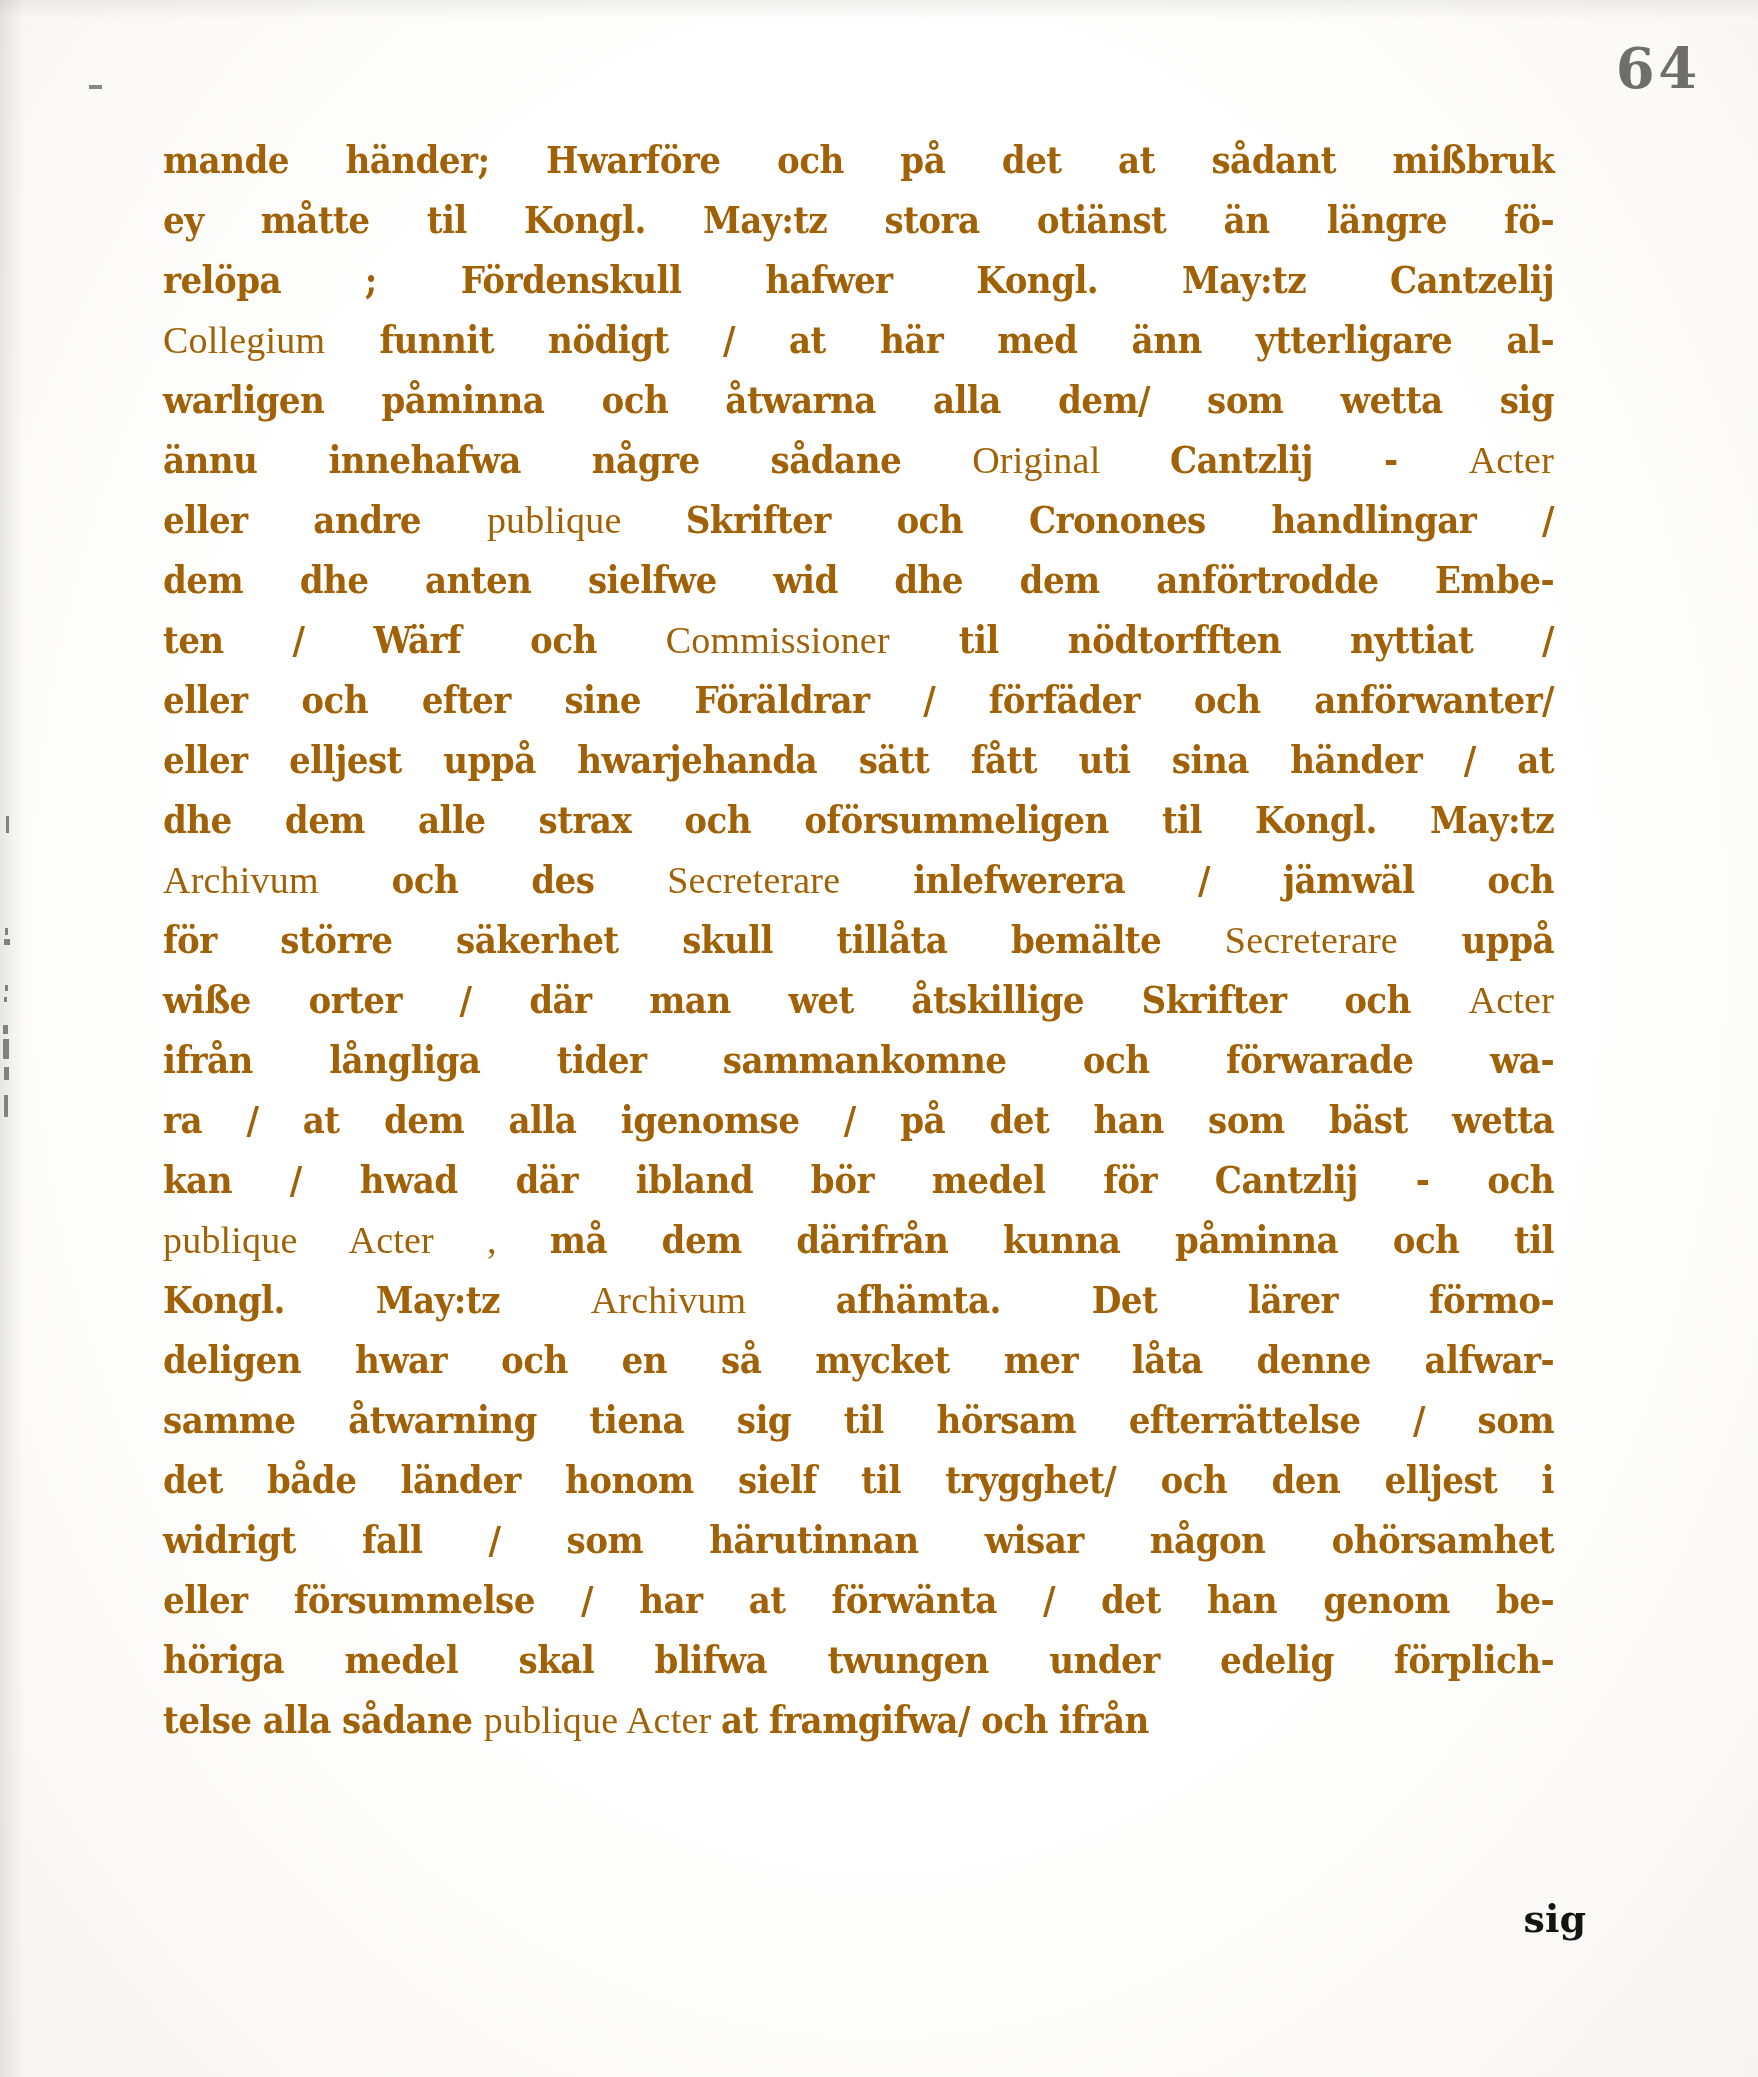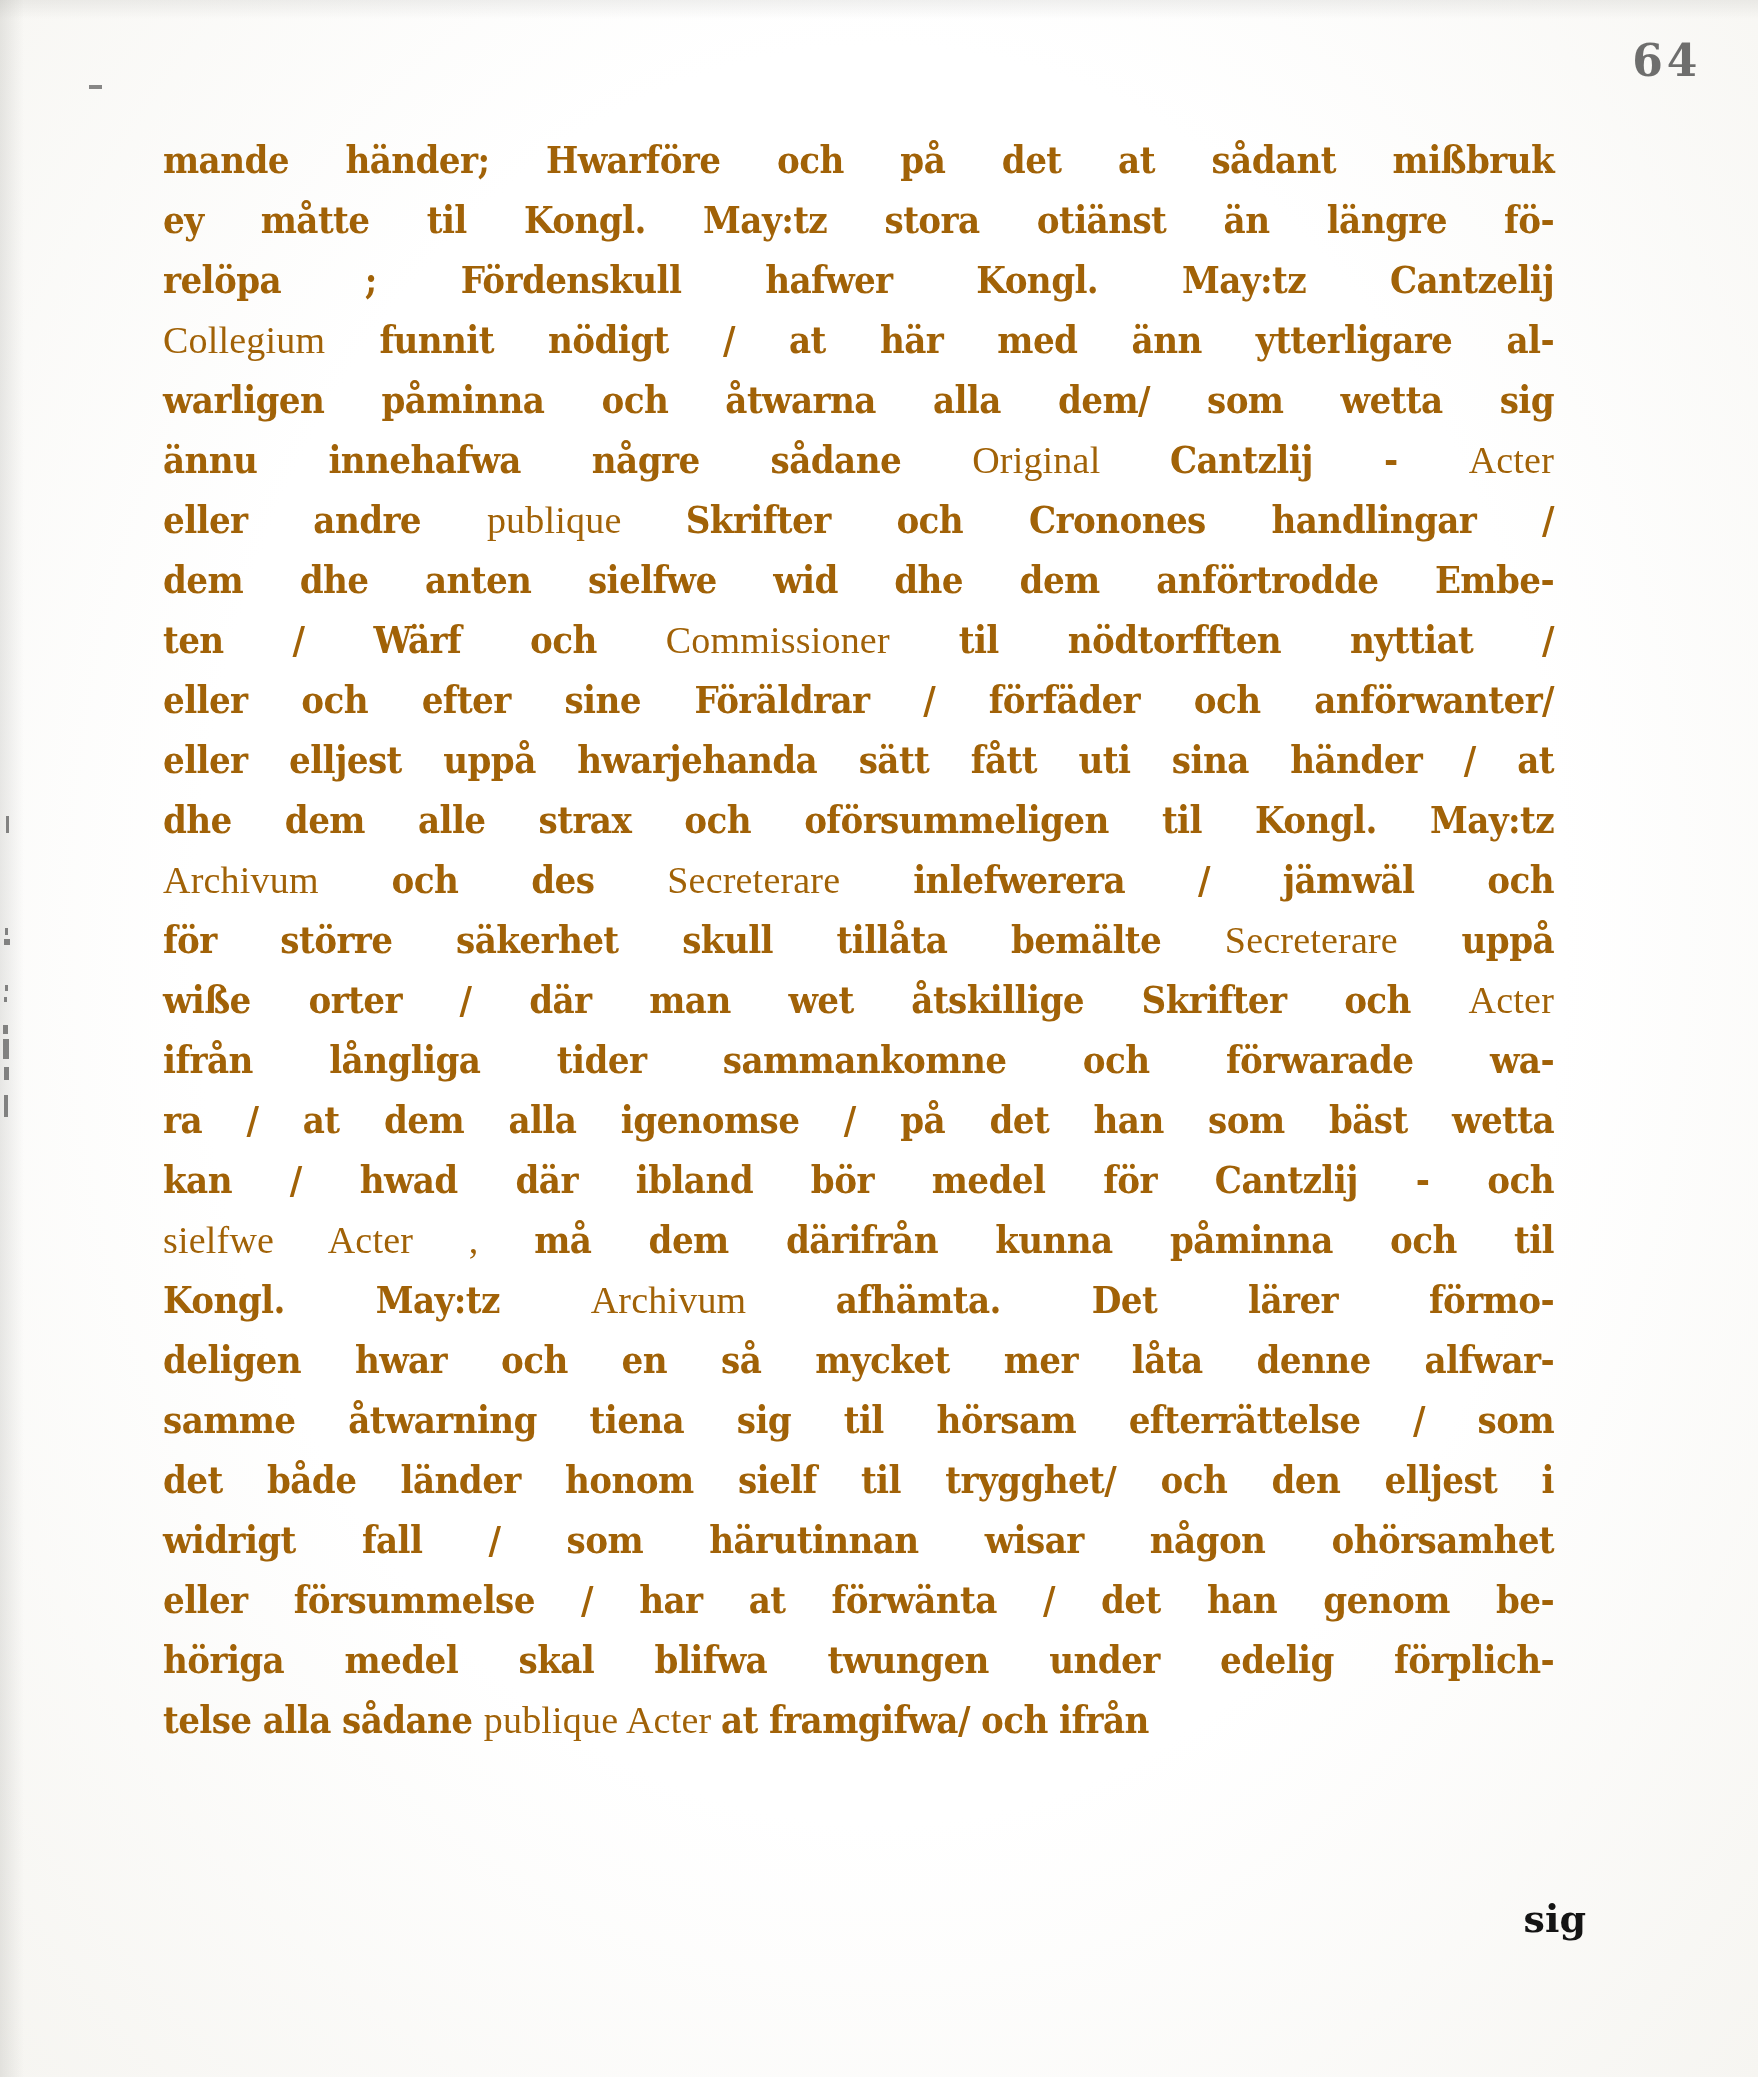--- a/index.html
+++ b/index.html
@@ -25,21 +25,21 @@
       radial-gradient(ellipse at 50% 45%, rgba(255,255,255,1) 55%, rgba(246,245,241,1) 100%);
     pointer-events: none;
   }
 
   
   .folio {
     position: absolute;
     top: 35px;
     right: 58px;
     font-family: "DejaVu Serif", serif;
-    font-size: 44px;
+    font-size: 56px;
     font-weight: 700;
     color: #1a1a1a;
     letter-spacing: 3.7px;
     opacity: 0.62;
     filter: blur(0.4px);
   }
 
   
   .textblock {
     position: absolute;
@@ -144,21 +144,21 @@
       <div class="line justify"><span class="fr">ten /  Wärf och </span><span class="rm">Commissioner</span><span class="fr"> til nödtorfften nyttiat /</span></div>
       <div class="line justify"><span class="fr">eller och efter sine Föräldrar /  förfäder och anförwanter/</span></div>
       <div class="line justify"><span class="fr">eller elljest uppå hwarjehanda sätt fått uti sina händer /  at</span></div>
       <div class="line justify"><span class="fr">dhe dem alle strax och oförsummeligen til Kongl. May:tz</span></div>
       <div class="line justify"><span class="rm">Archivum</span><span class="fr"> och des </span><span class="rm">Secreterare</span><span class="fr"> inlefwerera /  jämwäl och</span></div>
       <div class="line justify"><span class="fr">för större säkerhet skull tillåta bemälte </span><span class="rm">Secreterare</span><span class="fr"> uppå</span></div>
       <div class="line justify"><span class="fr">wiße orter /  där man wet åtskillige Skrifter och </span><span class="rm">Acter</span></div>
       <div class="line justify"><span class="fr">ifrån långliga tider sammankomne  och förwarade wa‑</span></div>
       <div class="line justify"><span class="fr">ra /  at dem alla igenomse /  på det han som bäst wetta</span></div>
       <div class="line justify"><span class="fr">kan /  hwad där ibland bör medel för Cantzlij - och</span></div>
-      <div class="line justify"><span class="rm">sielfwe Acter , </span><span class="fr">må dem därifrån kunna påminna och til</span></div>
+      <div class="line justify"><span class="rm">publique Acter , </span><span class="fr">må dem därifrån kunna påminna och til</span></div>
       <div class="line justify"><span class="fr">Kongl. May:tz </span><span class="rm">Archivum </span><span class="fr">afhämta.    Det lärer förmo‑</span></div>
       <div class="line justify"><span class="fr">deligen hwar och  en så mycket mer  låta  denne alfwar‑</span></div>
       <div class="line justify"><span class="fr">samme åtwarning tiena sig til hörsam efterrättelse /  som</span></div>
       <div class="line justify"><span class="fr">det både länder honom sielf til trygghet/  och den elljest i</span></div>
       <div class="line justify"><span class="fr">widrigt fall /  som härutinnan wisar någon ohörsamhet</span></div>
       <div class="line justify"><span class="fr">eller försummelse /  har at förwänta /  det han genom be‑</span></div>
       <div class="line justify"><span class="fr">höriga medel skal  blifwa twungen under edelig förplich‑</span></div>
       <div class="line"><span class="fr">telse alla sådane </span><span class="rm">publique Acter </span><span class="fr">at framgifwa/  och ifrån</span></div>
     </div>
 

